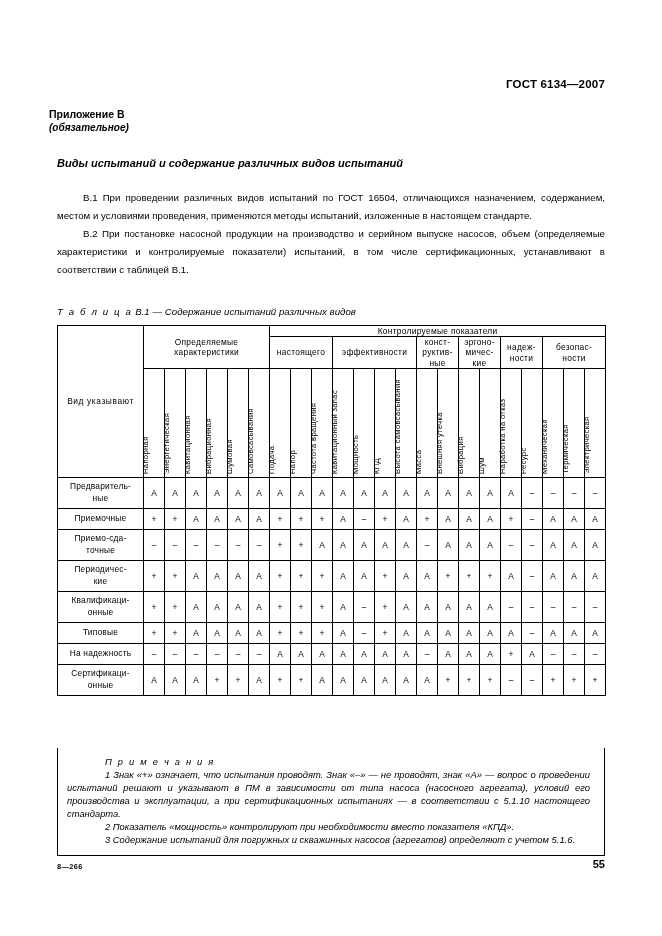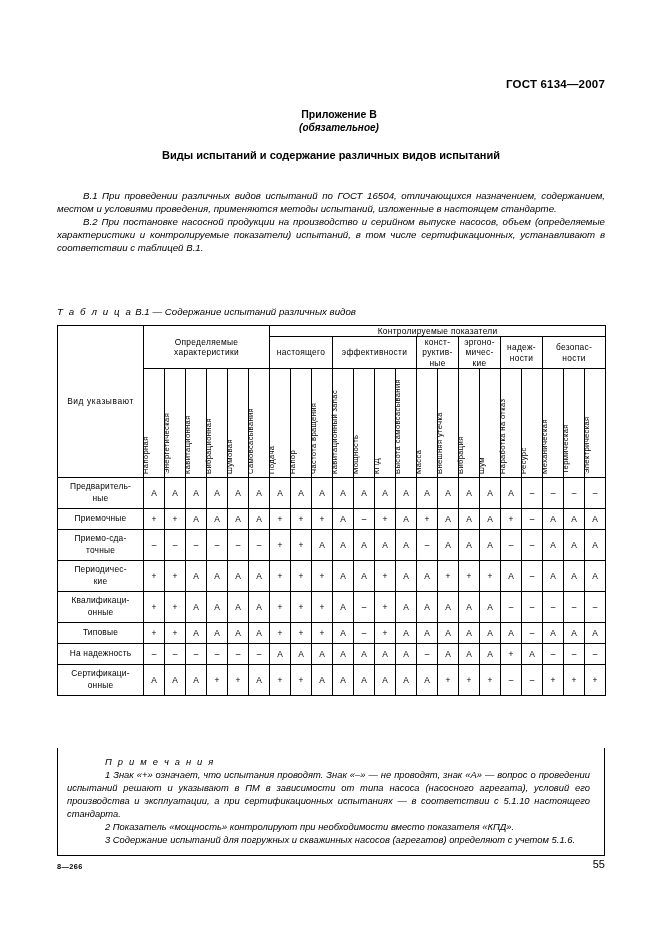--- a/index.html
+++ b/index.html
@@ -30,57 +30,56 @@
     top: 78px;
     font-size: 11.5px;
     font-weight: bold;
     letter-spacing: 0.2px;
     white-space: nowrap;
   }
 
   
   .annex-block {
     position: absolute;
-    left: 65px;
+    left: 49px;
     top: 108px;
     width: 548px;
-    text-align: center;
   }
   .annex-title {
     font-size: 10.5px;
     font-weight: bold;
     line-height: 13px;
   }
   .annex-kind {
     font-size: 10px;
     font-style: italic;
     font-weight: bold;
     line-height: 13px;
   }
   .section-title {
     position: absolute;
     left: 57px;
-    top: 149px;
+    top: 157px;
     width: 548px;
-    text-align: center;
+    text-align: left;
     font-size: 11px;
     font-weight: bold;
+    font-style: italic;
   }
 
   
   .body-text {
     position: absolute;
     left: 57px;
     top: 189px;
     width: 548px;
   }
   .para {
     font-size: 9.7px;
-    font-style: italic;
-    line-height: 13px;
+    line-height: 18px;
     text-align: justify;
     margin: 0 0 0 0;
     text-indent: 26px;
   }
   .para.p2 { margin-top: 0px; }
 
   
   .table-caption {
     position: absolute;
     left: 57px;
@@ -191,21 +190,21 @@
     top: 862px;
     font-size: 7.4px;
     letter-spacing: 0.4px;
     font-weight: bold;
   }
   .pageno {
     position: absolute;
     right: 57px;
     top: 858px;
     font-size: 11px;
-    font-weight: normal;
+    font-weight: bold;
     padding-left: 40px;
   }
 </style>
 </head>
 <body>
 
 <div class="page">
 
   <div class="std-header">ГОСТ 6134—2007</div>
 

